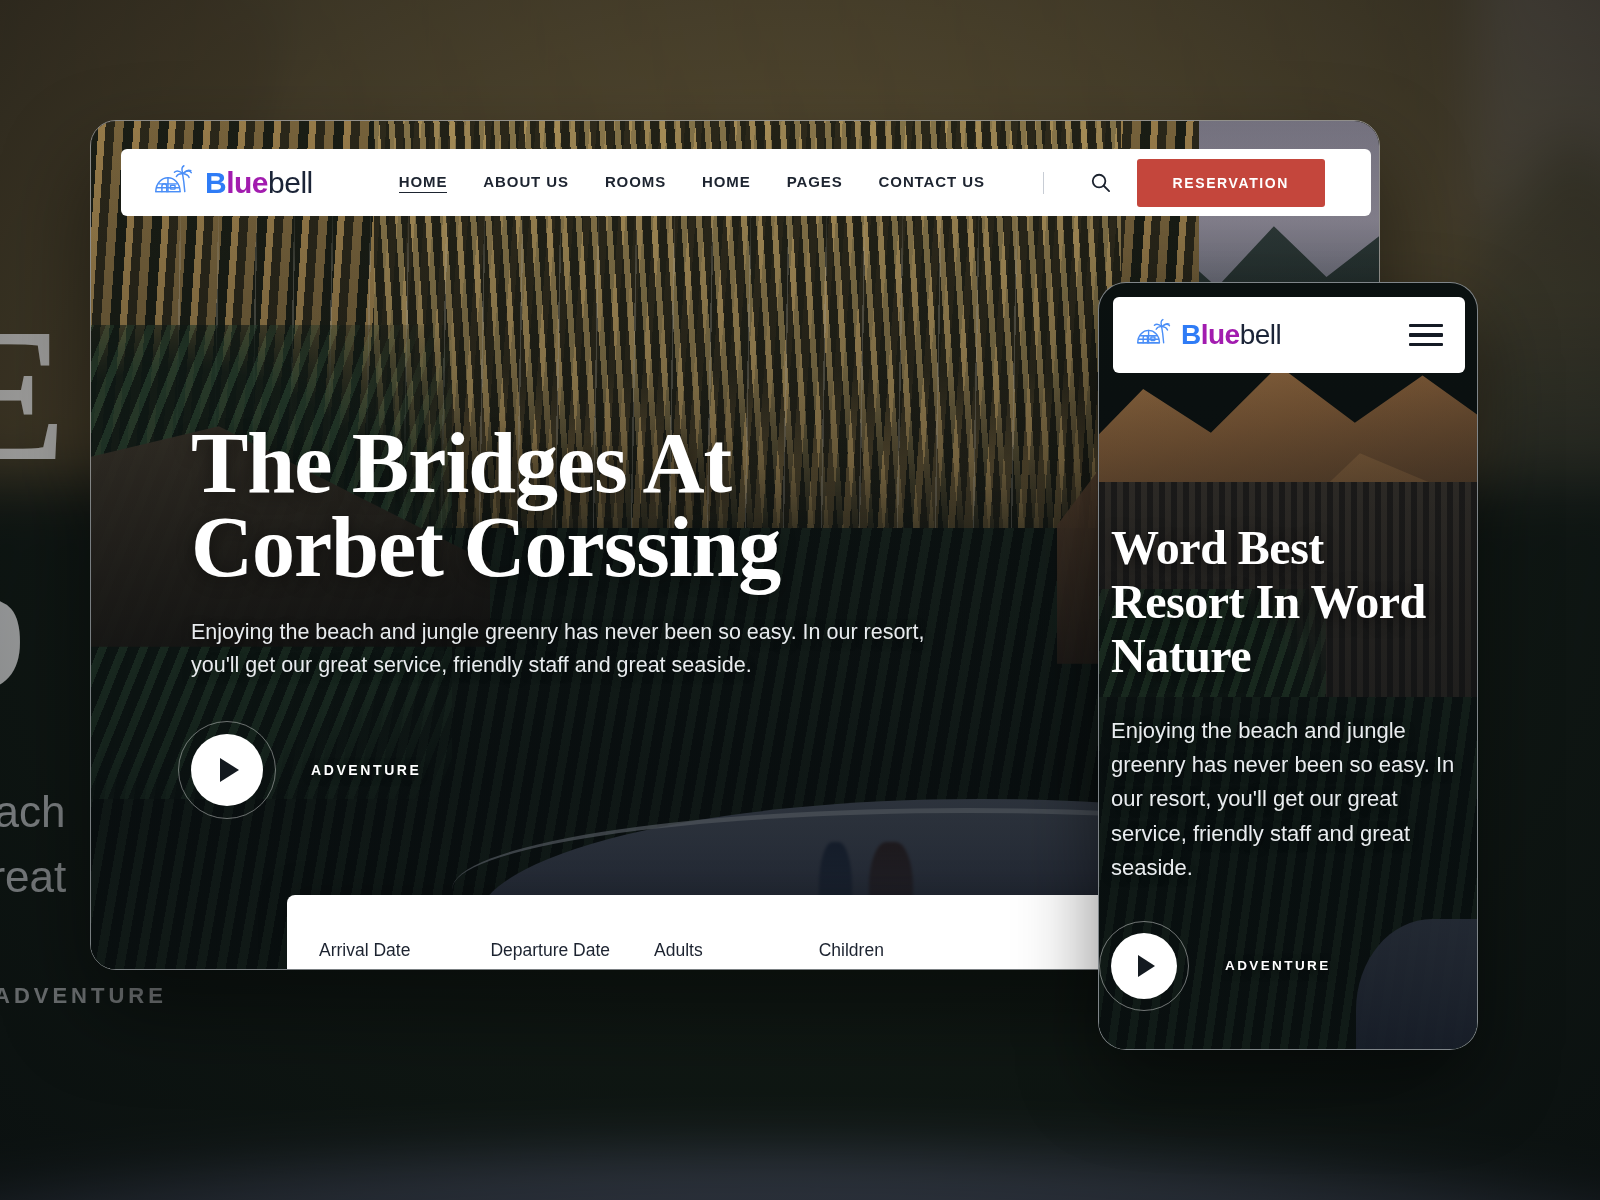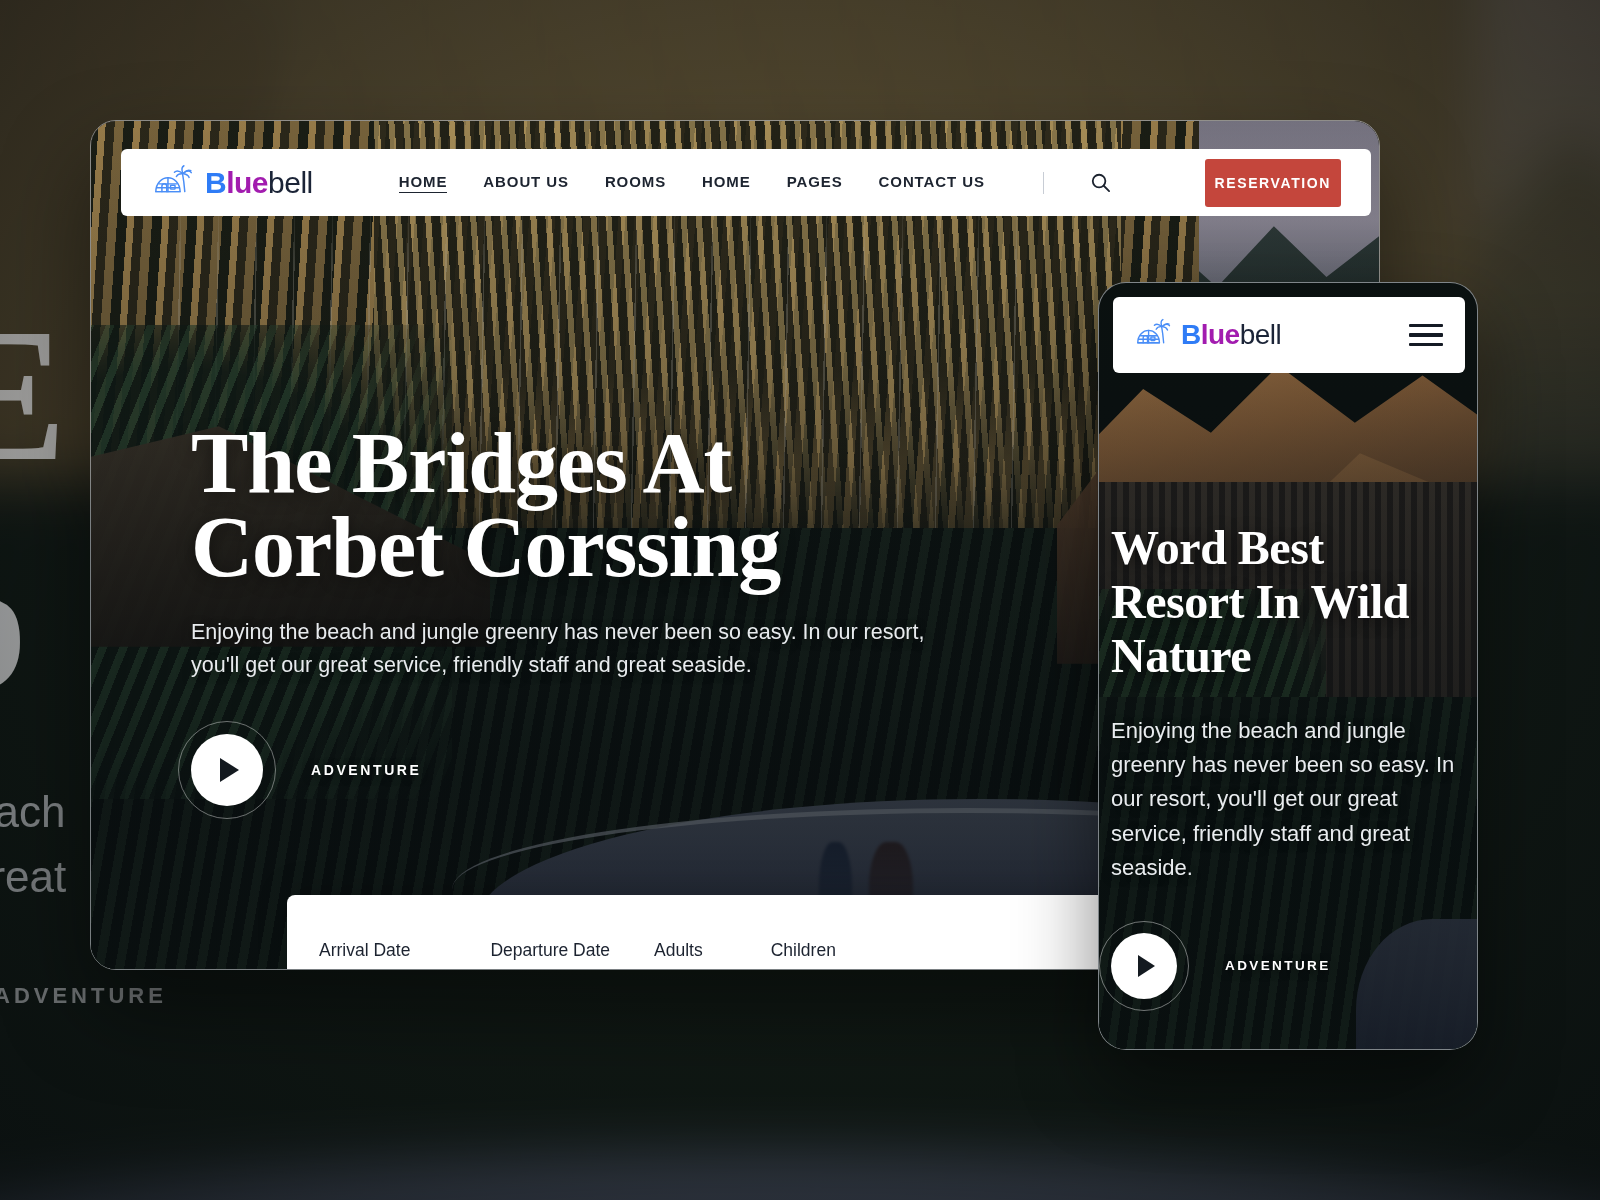--- a/index.html
+++ b/index.html
@@ -199,24 +199,24 @@
   .nav-links { display:flex; align-items:center; gap:36px; margin-left:86px; }
   .nav-link {
     font-size:15px; font-weight:700; letter-spacing:.9px;
     color:#1d2430; text-decoration:none; white-space:nowrap;
     padding-bottom:2px;
   }
   .nav-link.active { border-bottom:1.5px solid #1d2430; }
   .nav-sep { width:1px; height:22px; background:#c8cdd5; margin:0 8px 0 22px; }
   .search-btn { width:26px; height:26px; display:flex; align-items:center; justify-content:center; }
   .reserve-btn {
-    margin-left:auto; margin-right:30px;
+    margin-left:auto; margin-right:46px;
     background:#c4463c; color:#fff;
     font-size:14px; font-weight:700; letter-spacing:1.6px;
-    padding:16px 10px; border:none; border-radius:3px;
+    padding:16px 36px; border:none; border-radius:3px;
     cursor:pointer; white-space:nowrap;
   }
 
   
   .hero-content { position:absolute; left:100px; top:300px; z-index:8; width:860px; }
   .hero-title {
     font-family:"Liberation Serif", serif;
     font-weight:700; font-size:86px; line-height:.98;
     color:#fff; letter-spacing:-1px;
     text-shadow:0 3px 18px rgba(0,0,0,.45);
@@ -257,21 +257,21 @@
     z-index:9;
     box-shadow:0 -6px 30px rgba(0,0,0,.18);
   }
   .booking-field {
     font-size:17.5px; font-weight:400; color:#1c2330;
     white-space:nowrap; padding-top:24px;
   }
   .bf-1 { margin-left:32px; }
   .bf-2 { margin-left:80px; }
   .bf-3 { margin-left:44px; }
-  .bf-4 { margin-left:68px; }
+  .bf-4 { margin-left:116px; }
 
   
   .mobile-mock {
     position:absolute;
     left:1098px; top:282px;
     width:380px; height:768px;
     border-radius:28px;
     overflow:hidden; z-index:20;
     border:1px solid rgba(205,210,218,.6);
     box-shadow:0 36px 80px rgba(0,0,0,.48);
@@ -503,21 +503,21 @@
     <div class="burger">
       <span></span>
       <span></span>
       <span></span>
     </div>
   </div>
 
   <div class="m-content">
     <h2 class="m-title">
       <div>Word Best</div>
-      <div>Resort In Wild</div>
+      <div>Resort In Word</div>
       <div>Nature</div>
     </h2>
     <p class="m-sub">Enjoying the beach and jungle greenry has never been so easy. In our resort, you'll get our great service, friendly staff and great seaside.</p>
     <div class="m-cta">
       <div class="m-play">
         <div class="m-play-tri"></div>
       </div>
       <div class="m-cta-label">ADVENTURE</div>
     </div>
   </div>

